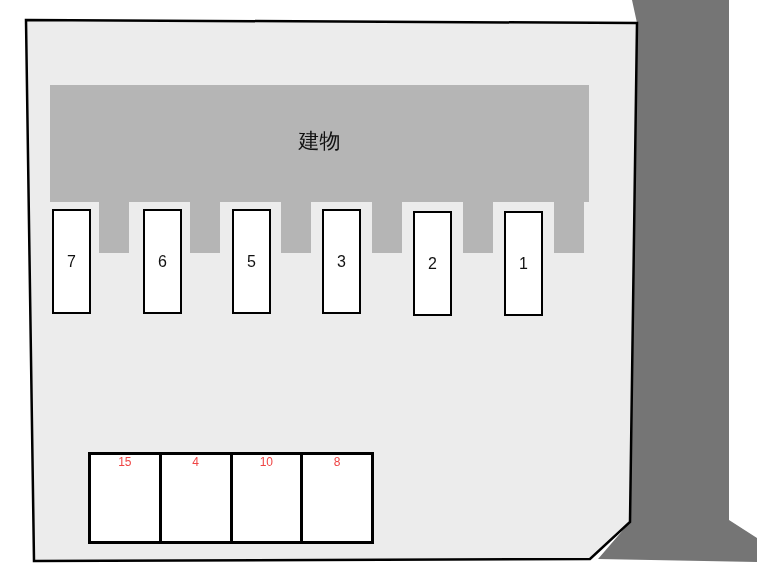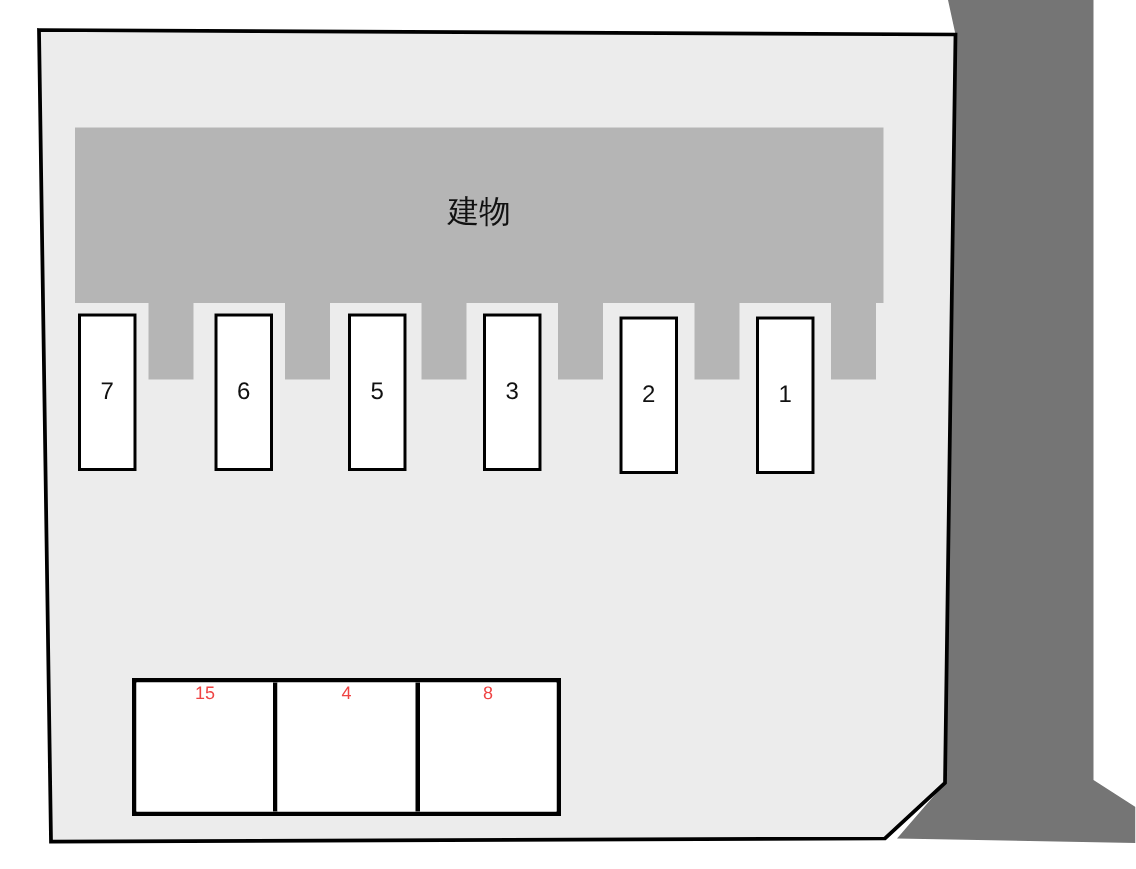--- a/index.html
+++ b/index.html
@@ -59,15 +59,18 @@
 </div>
 
 <div class="abs row" style="left:88px; top:452px; width:286px; height:92px; border-width:3px;">
   <div class="cell">
     <span>15</span>
   </div>
   <div class="cell">
     <span>4</span>
   </div>
   <div class="cell">
+    <span>10</span>
+  </div>
+  <div class="cell">
     <span>8</span>
   </div>
 </div>
 
 </body></html>

